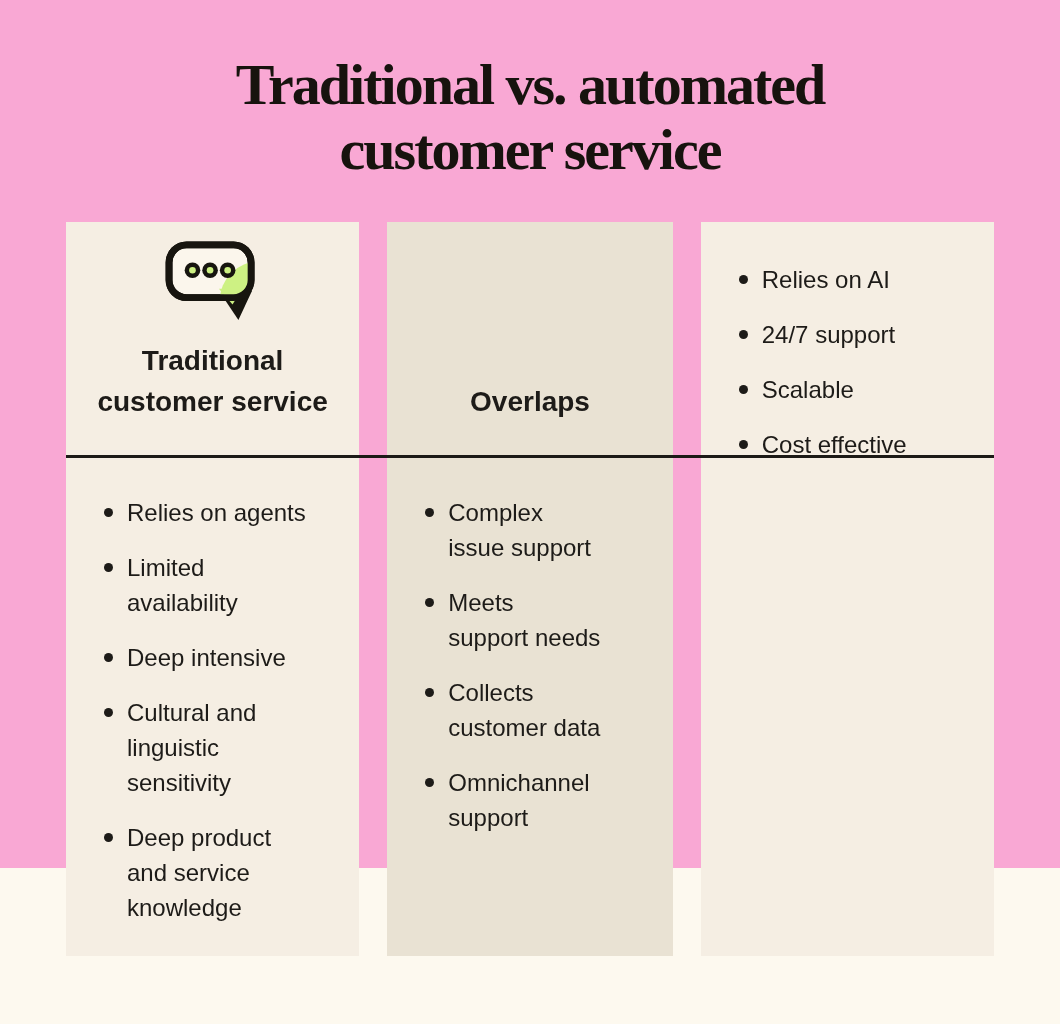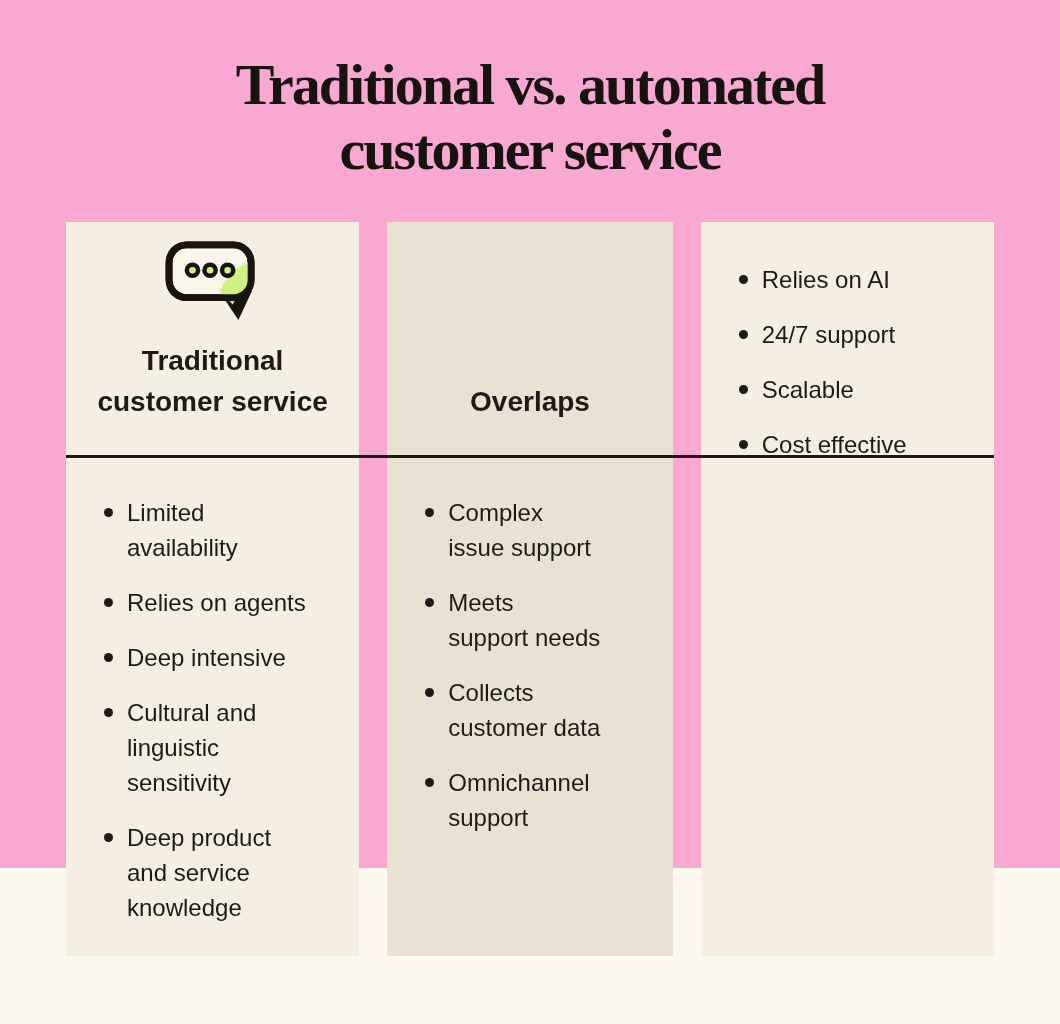--- a/index.html
+++ b/index.html
@@ -126,23 +126,23 @@
               <circle cx="29" cy="31" r="3.4" fill="#CDF183"></circle>
             <circle cx="47" cy="31" r="8" fill="#17150F"></circle>
               <circle cx="47" cy="31" r="3.4" fill="#CDF183"></circle>
             <circle cx="65" cy="31" r="8" fill="#17150F"></circle>
               <circle cx="65" cy="31" r="3.4" fill="#CDF183"></circle>
           </svg>
         </div>
         <div class="col-heading">Traditional customer service</div>
       </div>
       <ul class="items">
+        <li>Relies on agents</li>
         <li>Limited
 availability</li>
-        <li>Relies on agents</li>
         <li>Deep intensive</li>
         <li>Cultural and
 linguistic
 sensitivity</li>
         <li>Deep product
 and service
 knowledge</li>
       </ul>
     </div>
 

